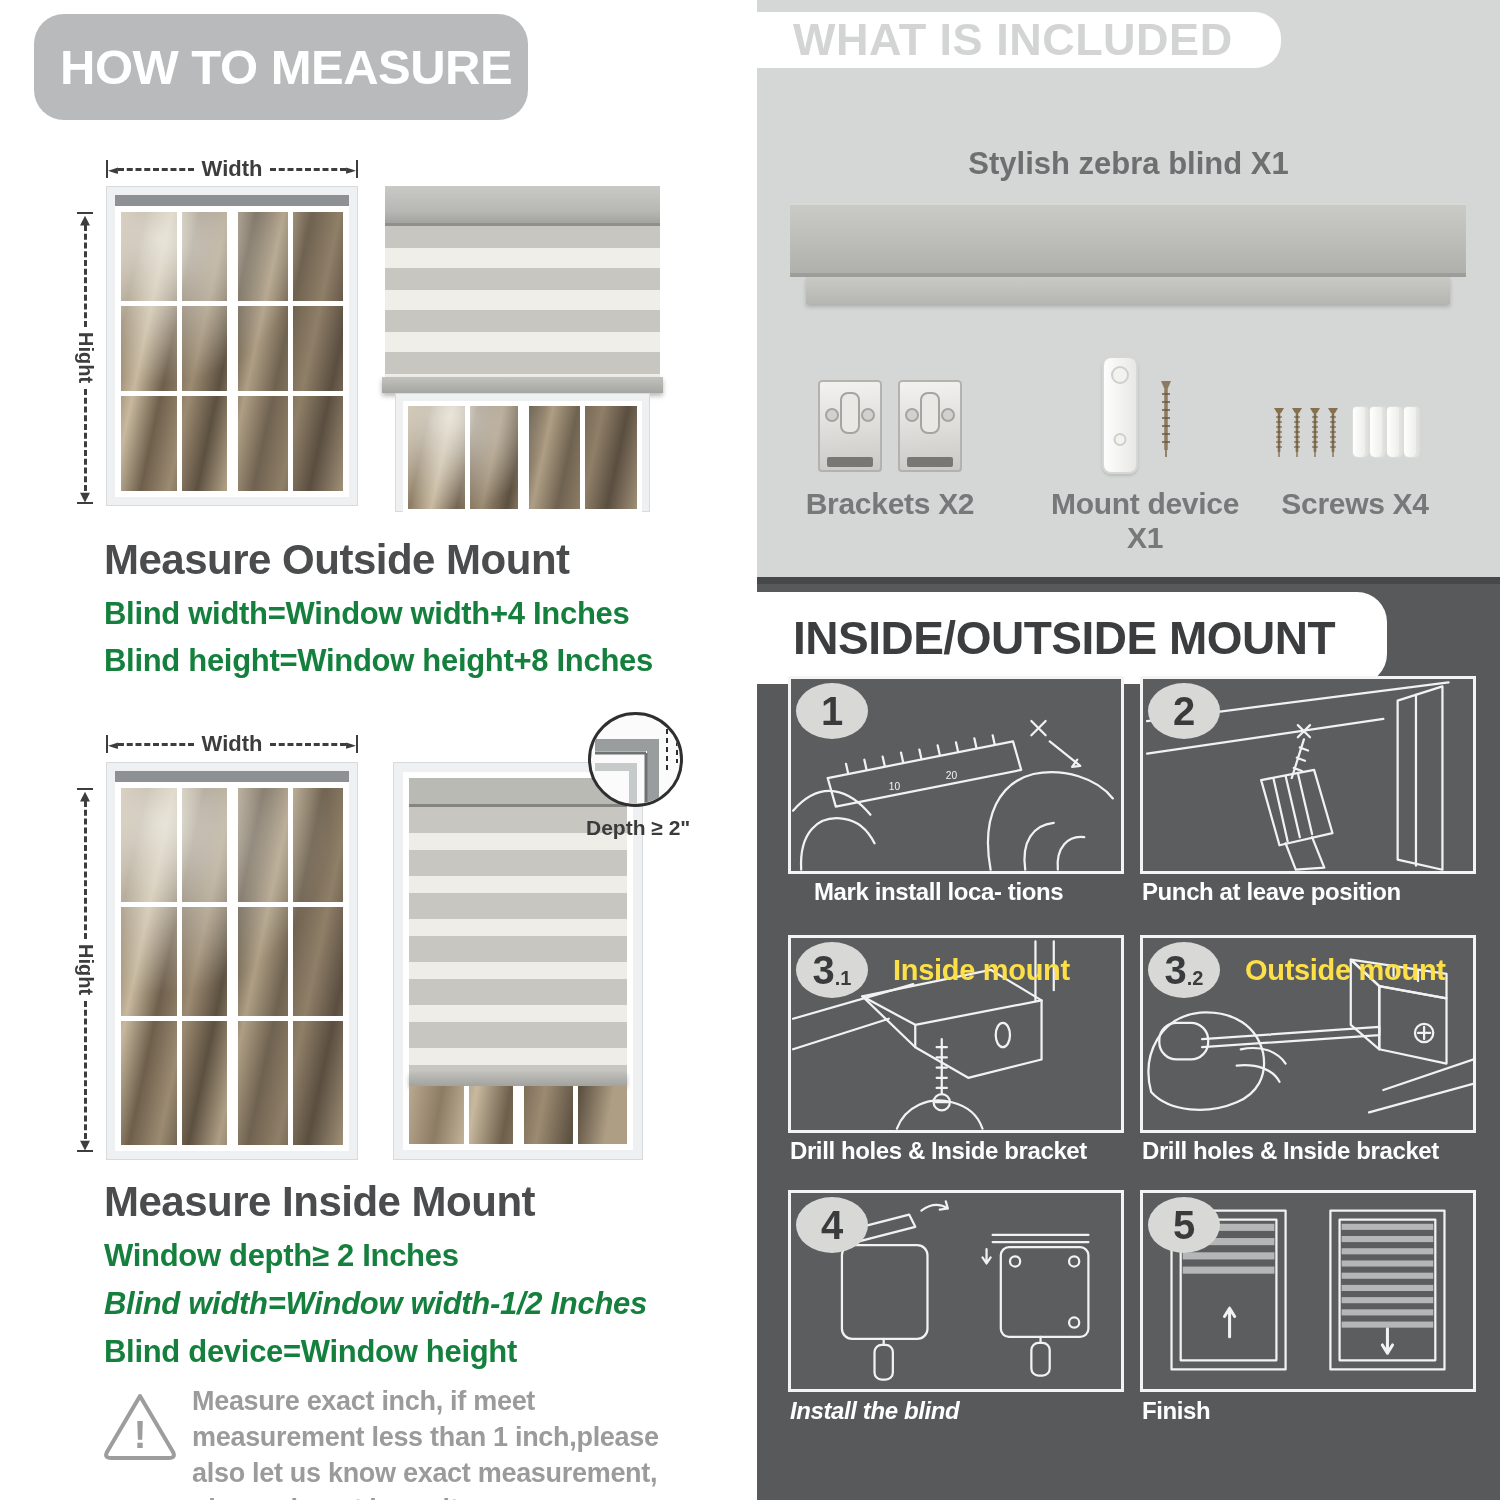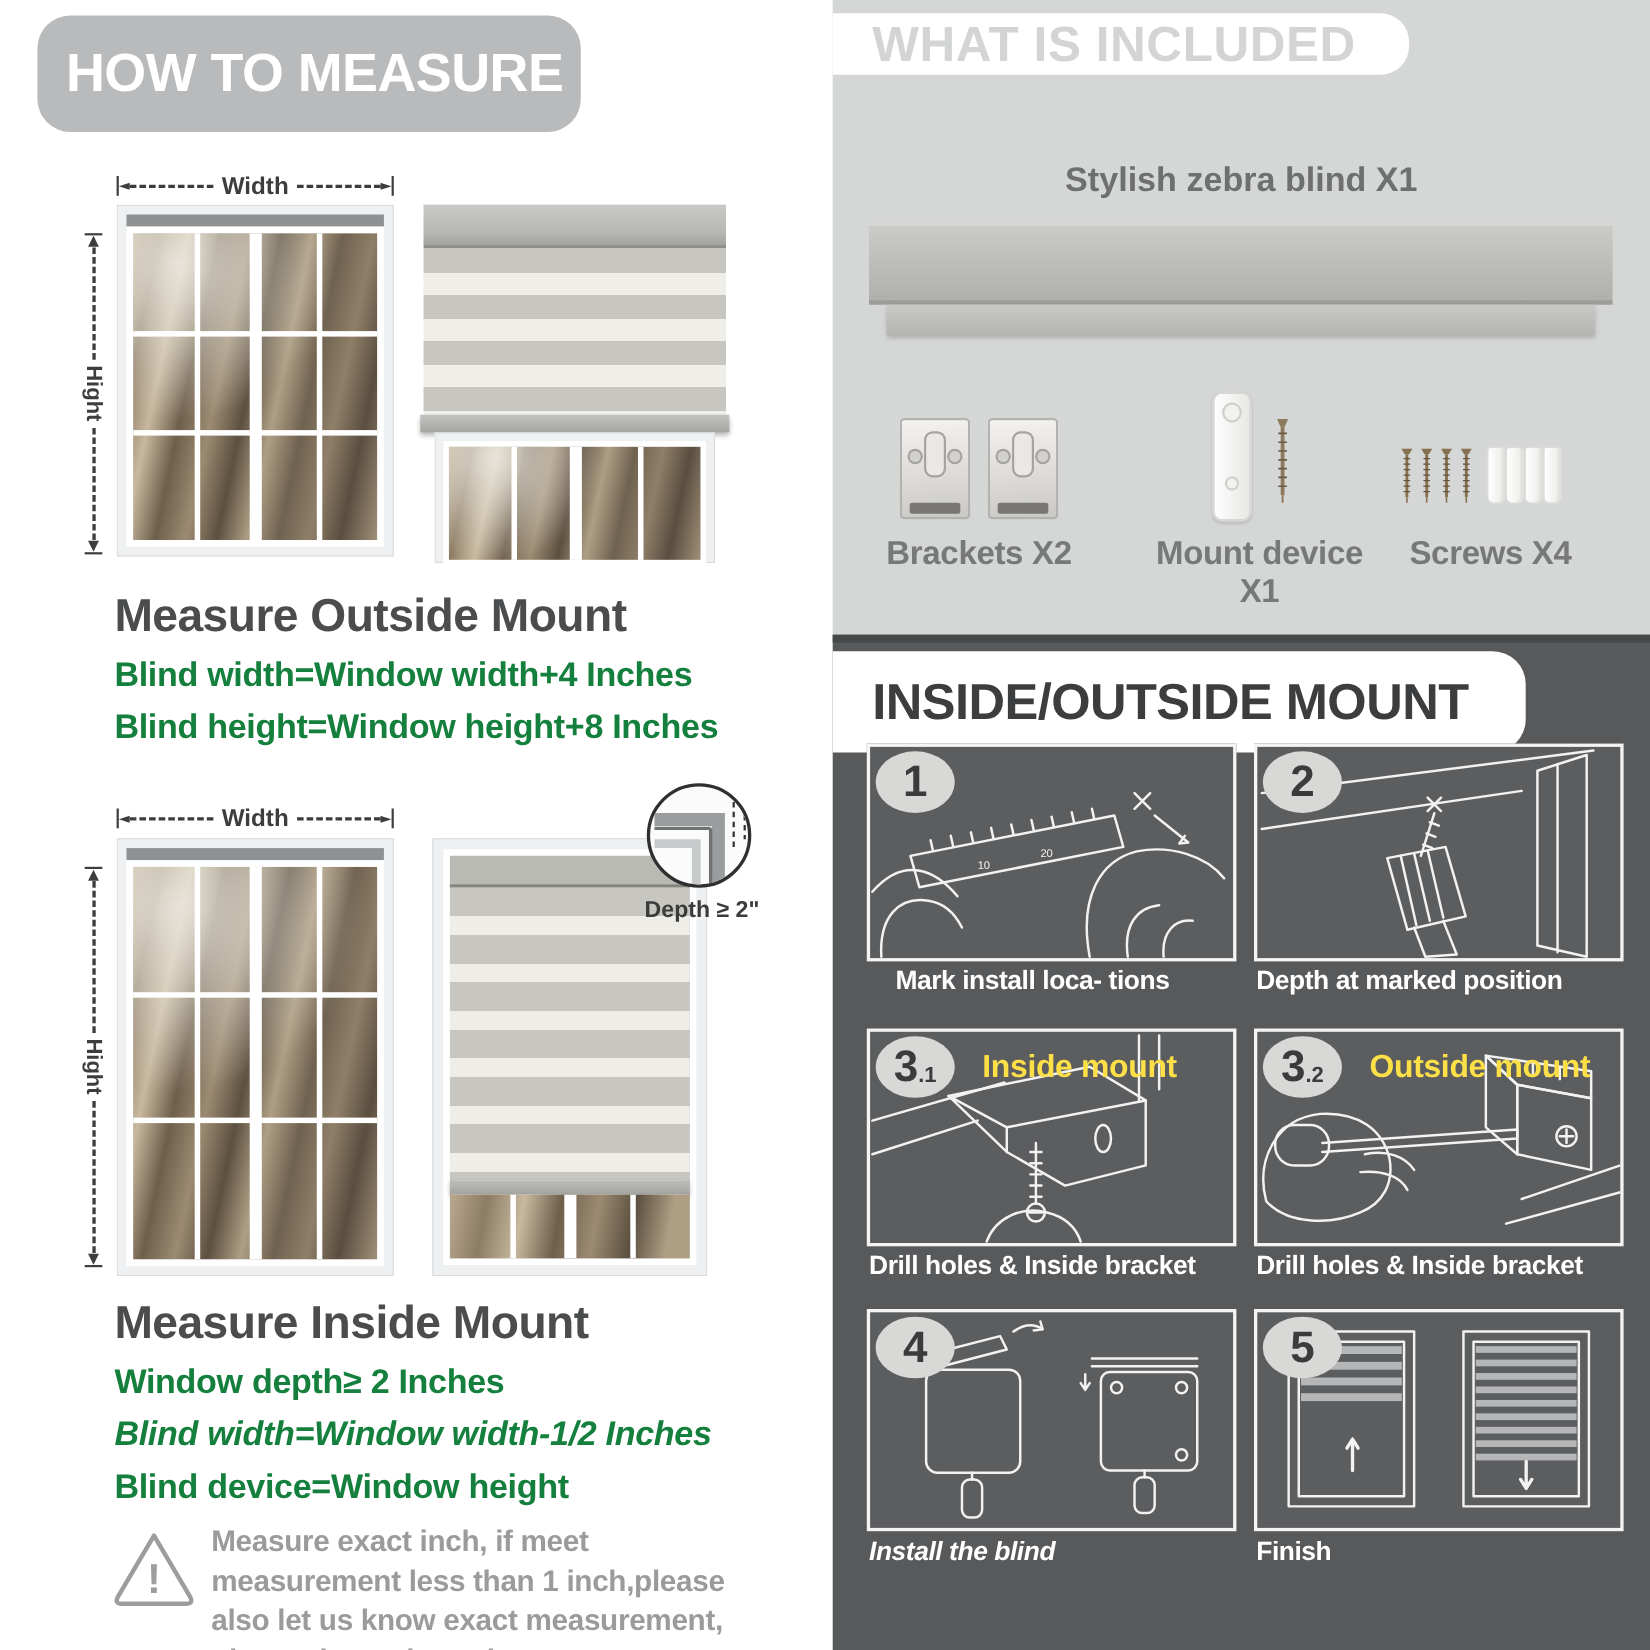--- a/index.html
+++ b/index.html
@@ -330,21 +330,21 @@
         <path d="M116,98 L168,88 L186,150 L134,162 Z"></path>
         <path d="M128,96 L142,158 M140,94 L154,154 M152,91 L166,151"></path>
         <path d="M140,160 L150,186 M166,154 L178,184 M150,186 L178,184"></path>
       </g>
     </svg>
     <div class="badge">
         <span>2</span>
         <span class="sub"></span>
       </div>
   </div>
-  <div class="caption" style="left:1142px;top:878px;">Depth at  marked position</div>
+  <div class="caption" style="left:1142px;top:878px;">Punch at  leave position</div>
 
   <div class="panel" style="left:788px;top:935px;height:192px;">
     <svg viewBox="0 0 324 186">
       <g class="lineart">
         <path d="M2,78 L120,44 M2,108 L96,78 M240,2 L240,60 M258,2 L258,50"></path>
         <path d="M70,56 L196,30 L246,60 L246,118 L174,136 L122,106 Z"></path>
         <path d="M70,56 L122,84 L122,106 M122,84 L246,60"></path>
         <ellipse cx="208" cy="94" rx="7" ry="12"></ellipse>
         <path d="M148,98 V152 M143,106 h10 M143,116 h10 M143,126 h10 M143,136 h10 M143,146 h10"></path>
         <circle cx="148" cy="160" r="8"></circle>

